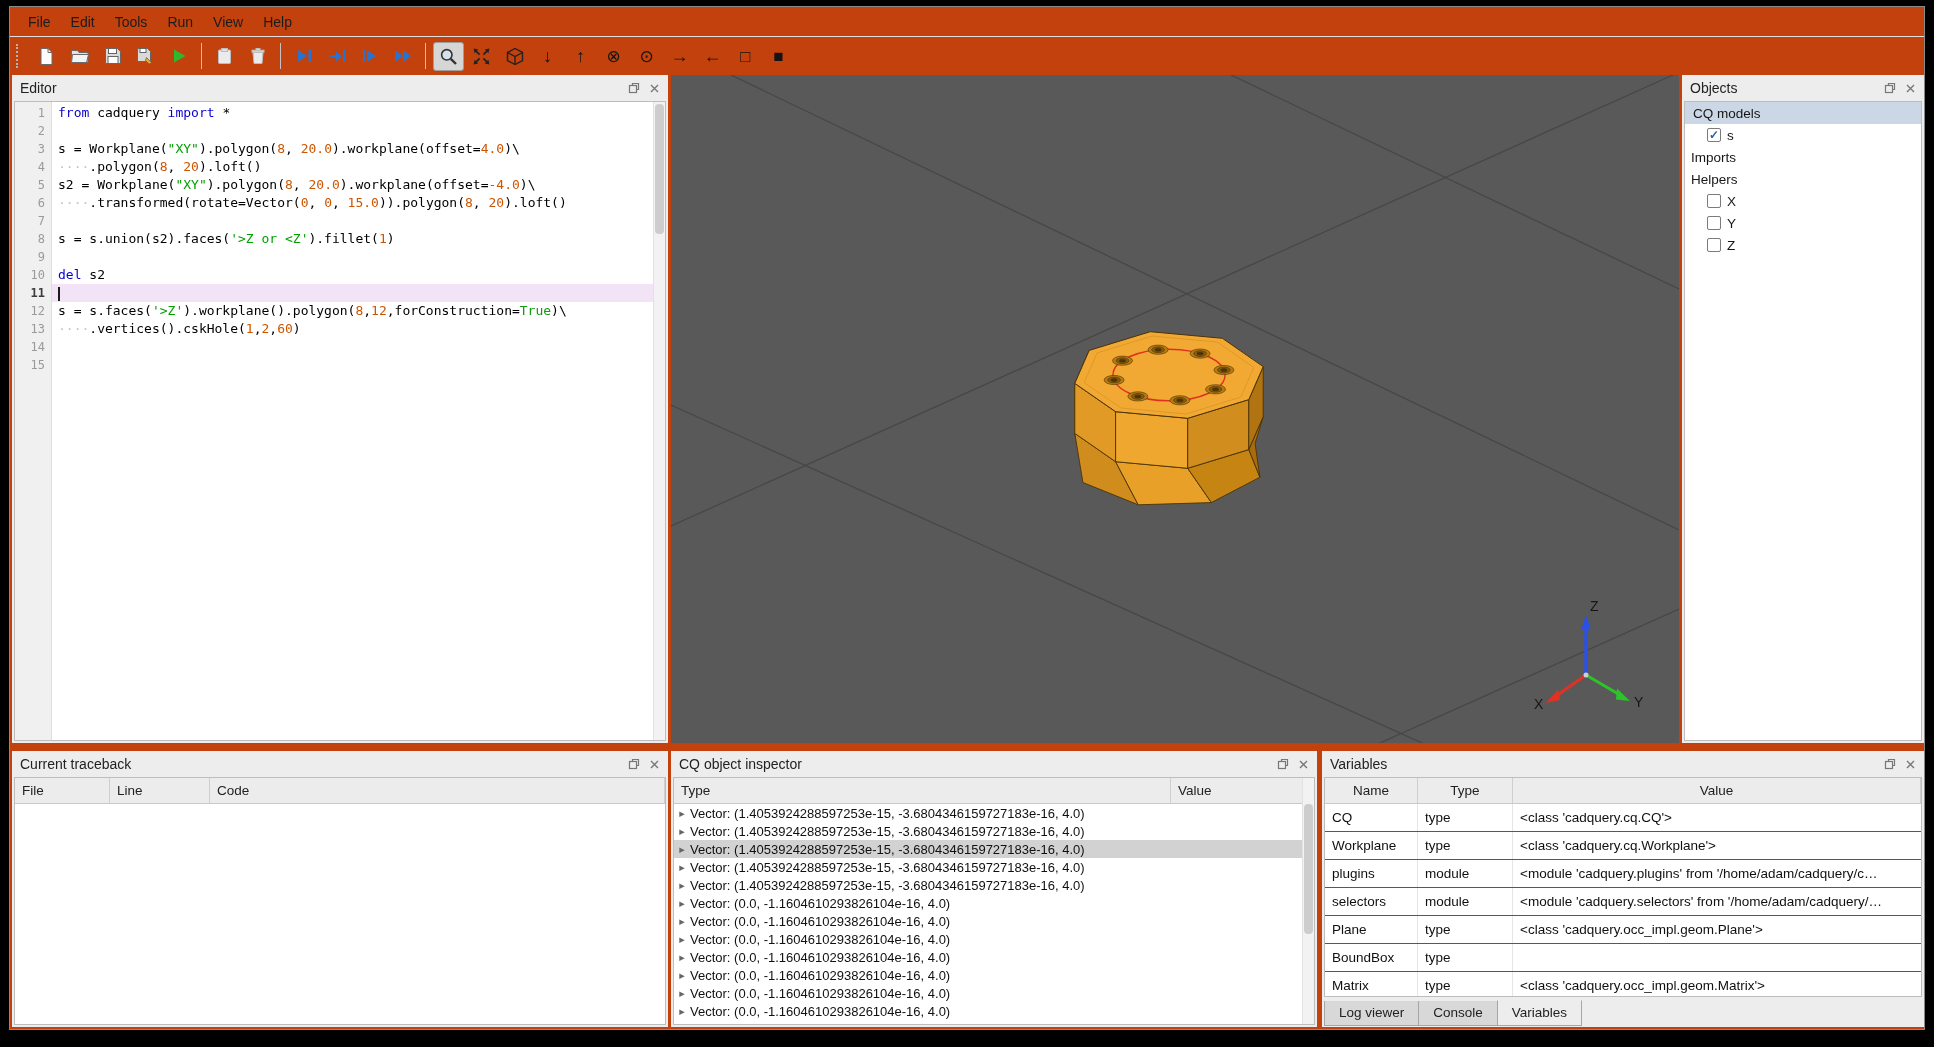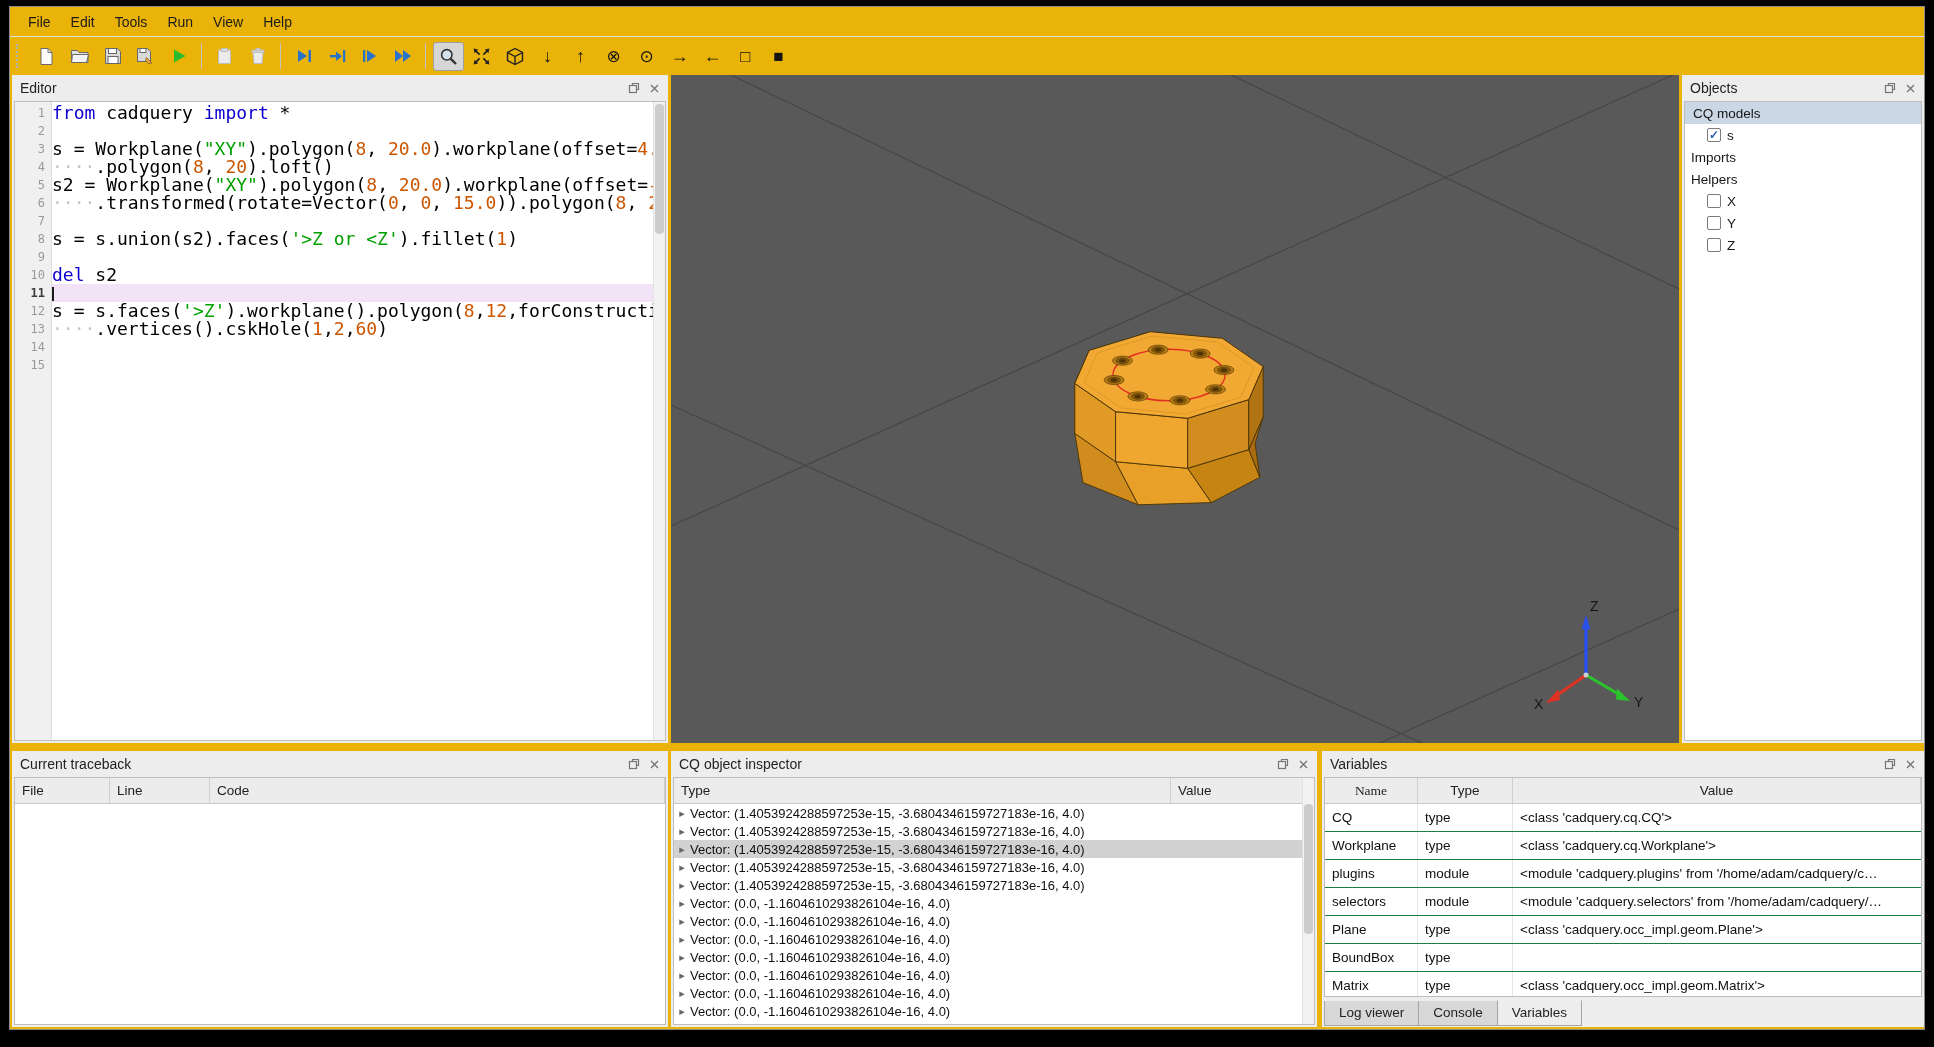--- a/index.html
+++ b/index.html
@@ -1,17 +1,17 @@
 <!DOCTYPE html>
 <html><head>
 <meta charset="utf-8">
 <style>
   * { margin:0; padding:0; box-sizing:border-box; }
   html,body { width:1934px; height:1047px; background:#000; font-family:"Liberation Sans",sans-serif; overflow:hidden; }
-  .window { position:absolute; left:9px; top:6px; width:1916px; height:1024px; background:#eab308; border:1px solid #8a8a8a; }
+  .window { position:absolute; left:9px; top:6px; width:1916px; height:1024px; background:#c2410c; border:1px solid #8a8a8a; }
 
   
   .menubar { position:absolute; left:0; top:0; right:0; height:30px; display:flex; align-items:center; padding-left:8px; font-size:14px; color:#1c1c1c; border-bottom:1px solid #e0e0e0; }
   .menu-item { padding:5px 10px; cursor:default; }
 
   
   .toolbar { position:absolute; left:0; top:30px; right:0; height:38px; display:flex; align-items:center; padding-left:4px; }
   .thandle { width:8px; height:24px; border-left:2px dotted #b3b3b3; margin:0 6px 0 2px; }
   .tsep { width:1px; height:26px; background:#c3c3c3; margin:0 6px; }
   .tbtn { width:31px; height:29px; display:flex; align-items:center; justify-content:center; margin:0 1px; border-radius:3px; border:1px solid transparent; }
@@ -26,21 +26,21 @@
   .dockbtns { display:flex; gap:6px; }
   .dockbtn { width:15px; height:15px; display:flex; align-items:center; justify-content:center; }
   .panel-body { position:absolute; left:2px; right:2px; top:26px; bottom:2px; background:#fff; border:1px solid #bdbdbd; overflow:hidden; }
 
   
   .editor-wrap { display:flex; height:100%; position:relative; }
   .gutter { width:37px; background:#f0f0f0; border-right:1px solid #dedede; padding-top:2px; }
   .gutter-line { height:18px; font-family:"DejaVu Sans Mono",monospace; font-size:12px; color:#9a9a9a; text-align:right; padding-right:6px; line-height:18px; }
   .gutter-line.cur { color:#3c3c3c; font-weight:bold; }
   .codearea { flex:1; padding-top:2px; overflow:hidden; position:relative; }
-  .code-line { height:18px; line-height:18px; font-family:"DejaVu Sans Mono",monospace; font-size:18px; white-space:pre; color:#000; }
+  .code-line { height:18px; line-height:18px; font-family:"DejaVu Sans Mono",monospace; font-size:13px; white-space:pre; padding-left:6px; color:#000; }
   .code-line.cur { background:#f2e4f6; }
   .caret { display:inline-block; width:2px; height:14px; background:#1a1a1a; vertical-align:middle; margin-right:-2px; }
   .tok-kw{color:#0b00cf;} .tok-str{color:#00a000;} .tok-num{color:#cc5500;} .tok-bool{color:#119911;} .tok-ws{color:#c4c4c4;} .tok-txt{color:#000;}
   .vscroll { position:absolute; right:0; top:0; bottom:0; width:12px; background:#f2f2f2; border-left:1px solid #e2e2e2; }
   .vscroll .thumb { position:absolute; left:1px; right:1px; background:#cdcdcd; border-radius:4px; }
 
   
   .viewport { position:absolute; background:#595959; }
   .viewport svg { display:block; }
 
@@ -57,21 +57,21 @@
   .tbl-header .hcell { height:100%; display:flex; align-items:center; padding-left:7px; border-right:1px solid #cfcfcf; }
   .tbl-header .hcell.center { justify-content:center; padding-left:0; }
 
   .insp-row { height:18px; display:flex; align-items:center; font-size:13px; color:#101010; white-space:nowrap; }
   .insp-row.sel { background:#d2d2d2; }
   .insp-row .tri { width:16px; text-align:center; color:#666; font-size:11px; }
 
   .var-row { display:flex; height:28px; border-bottom:1px solid #15803d; font-size:13.5px; color:#101010; align-items:center; }
   .var-cell { height:100%; display:flex; align-items:center; padding-left:7px; border-right:1px solid #e5e5e5; overflow:hidden; white-space:nowrap; }
   .vc-name { width:93px; } .vc-type { width:95px; } .vc-value { flex:1; border-right:none; }
-  .hc-name { width:93px;font-family:Liberation Serif, serif; } .hc-type { width:95px; } .hc-value { flex:1; border-right:none; }
+  .hc-name { width:93px; } .hc-type { width:95px; } .hc-value { flex:1; border-right:none; }
   .tb-file { width:95px; } .tb-line { width:100px; } .tb-code { flex:1; border-right:none; }
 
   
   .tabbar { position:absolute; left:2px; bottom:0; height:28px; display:flex; align-items:center; }
   .tab { padding:4px 14px 5px 14px; font-size:13.5px; color:#222; background:#d8d8d8; border:1px solid #a6a6a6; border-top:none; margin-right:-1px; }
   .tab.active { background:#ededed; position:relative; z-index:2; border-top:1px solid #ededed; }
 </style>
 </head>
 <body>
 

